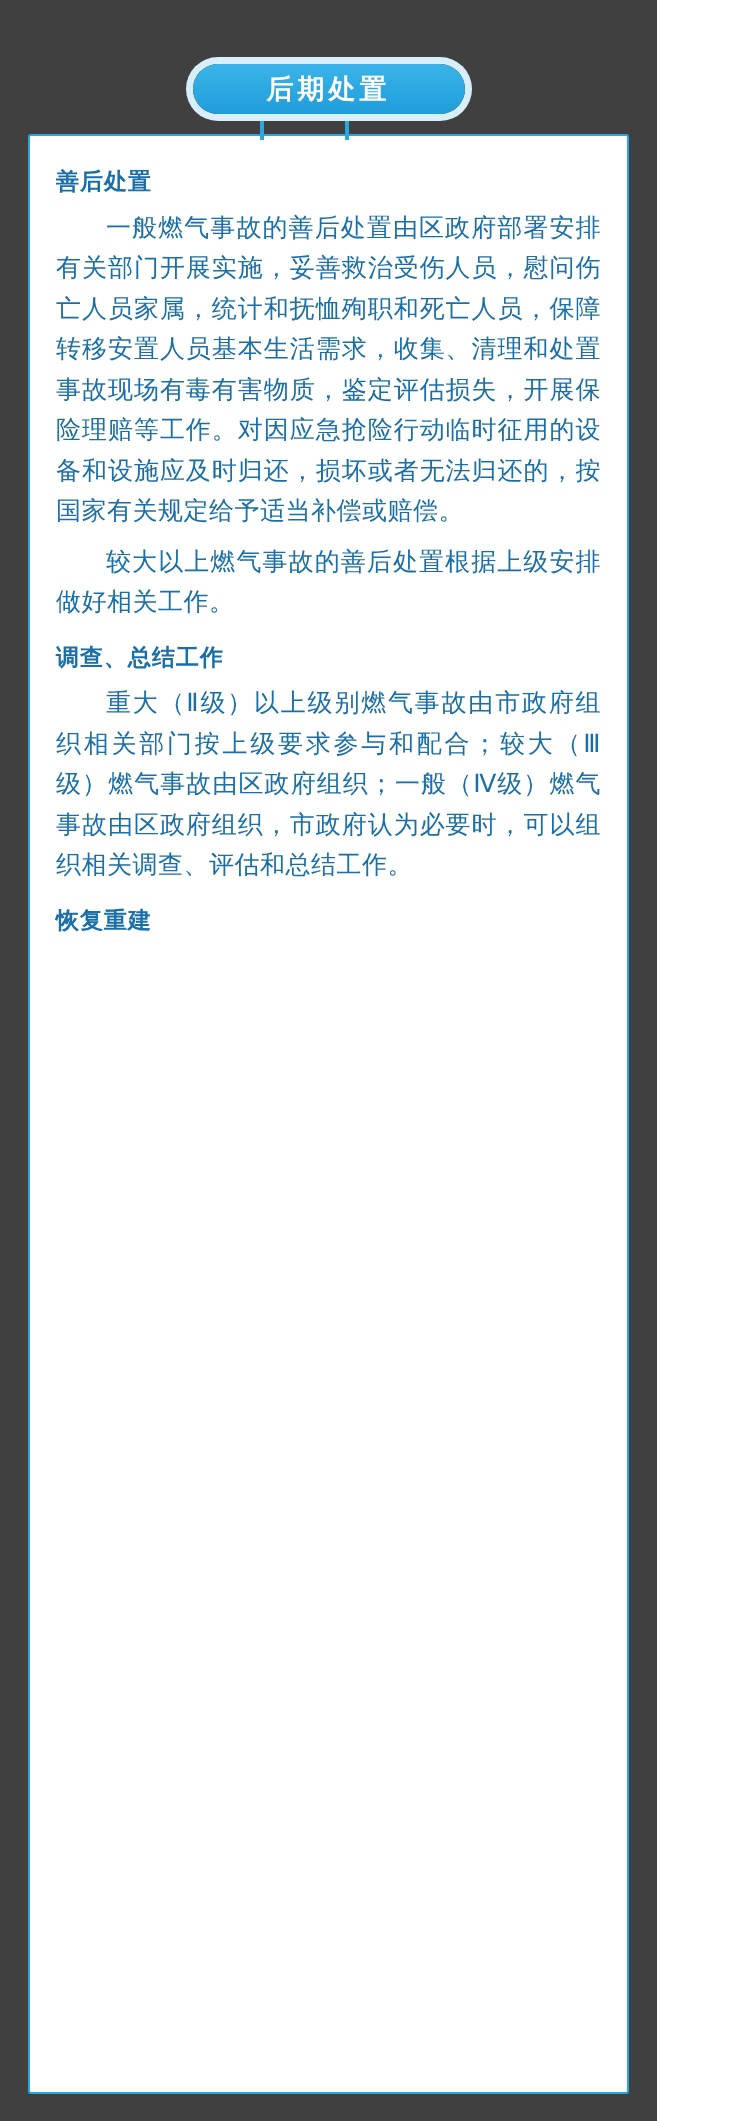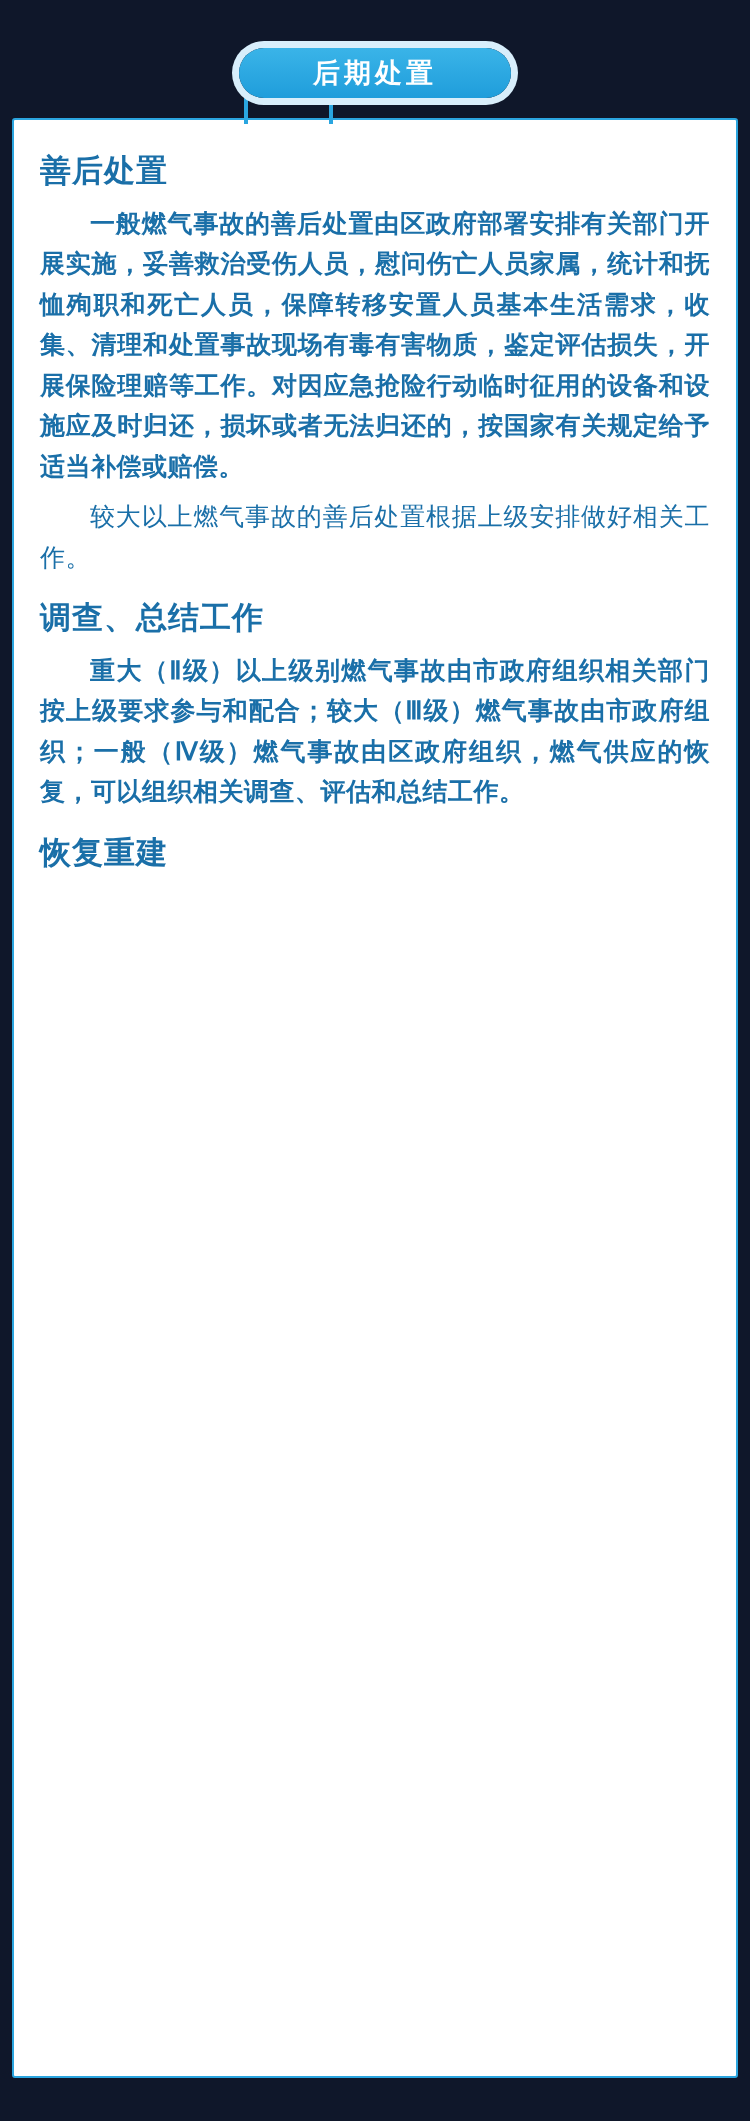--- a/index.html
+++ b/index.html
@@ -8,25 +8,25 @@
     background: #ffffff;
   }
   body {
     width: 750px;
     min-height: 2121px;
     font-family: "Liberation Sans", sans-serif;
     -webkit-font-smoothing: antialiased;
   }
   .page {
     position: relative;
-    width: 750px;
+    width: 657px;
     min-height: 2121px;
     box-sizing: border-box;
-    padding: 0;
-    background: #0f172a;
+    padding: 16px;
+    background: #404040;
   }
 
   
   .header-wrap {
     position: relative;
     height: 118px;
   }
   .header-pill {
     position: absolute;
     left: 50%;
@@ -68,27 +68,27 @@
     border: 2px solid #2ba5df;
     border-radius: 3px;
     padding: 28px 26px 34px 26px;
     min-height: 1960px;
     box-sizing: border-box;
     background: #ffffff;
   }
 
   .sec-title {
     color: #1a6fa8;
-    font-size: 31px;
+    font-size: 23px;
     font-weight: bold;
     letter-spacing: 1px;
     line-height: 1.5;
     margin: 0 0 6px 0;
   }
-  .sec-title + .para { margin-top: 8px; font-weight: bold; }
+  .sec-title + .para { margin-top: 8px; }
 
   .para {
     color: #1a6fa8;
     font-size: 25px;
     line-height: 1.62;
     text-align: justify;
     text-justify: inter-ideograph;
     text-indent: 2em;
     margin: 0 0 10px 0;
     letter-spacing: 0.5px;
@@ -112,21 +112,21 @@
   <div class="content-box">
 
     <div class="block">
       <h2 class="sec-title">善后处置</h2>
       <p class="para">一般燃气事故的善后处置由区政府部署安排有关部门开展实施，妥善救治受伤人员，慰问伤亡人员家属，统计和抚恤殉职和死亡人员，保障转移安置人员基本生活需求，收集、清理和处置事故现场有毒有害物质，鉴定评估损失，开展保险理赔等工作。对因应急抢险行动临时征用的设备和设施应及时归还，损坏或者无法归还的，按国家有关规定给予适当补偿或赔偿。</p>
       <p class="para">较大以上燃气事故的善后处置根据上级安排做好相关工作。</p>
     </div>
 
     <div class="block">
       <h2 class="sec-title">调查、总结工作</h2>
-      <p class="para">重大（Ⅱ级）以上级别燃气事故由市政府组织相关部门按上级要求参与和配合；较大（Ⅲ级）燃气事故由市政府组织；一般（Ⅳ级）燃气事故由区政府组织，燃气供应的恢复，可以组织相关调查、评估和总结工作。</p>
+      <p class="para">重大（Ⅱ级）以上级别燃气事故由市政府组织相关部门按上级要求参与和配合；较大（Ⅲ级）燃气事故由区政府组织；一般（Ⅳ级）燃气事故由区政府组织，市政府认为必要时，可以组织相关调查、评估和总结工作。</p>
     </div>
 
     <div class="block">
       <h2 class="sec-title">恢复重建</h2>
     </div>
 
   </div>
 </div>
 
 </body></html>

